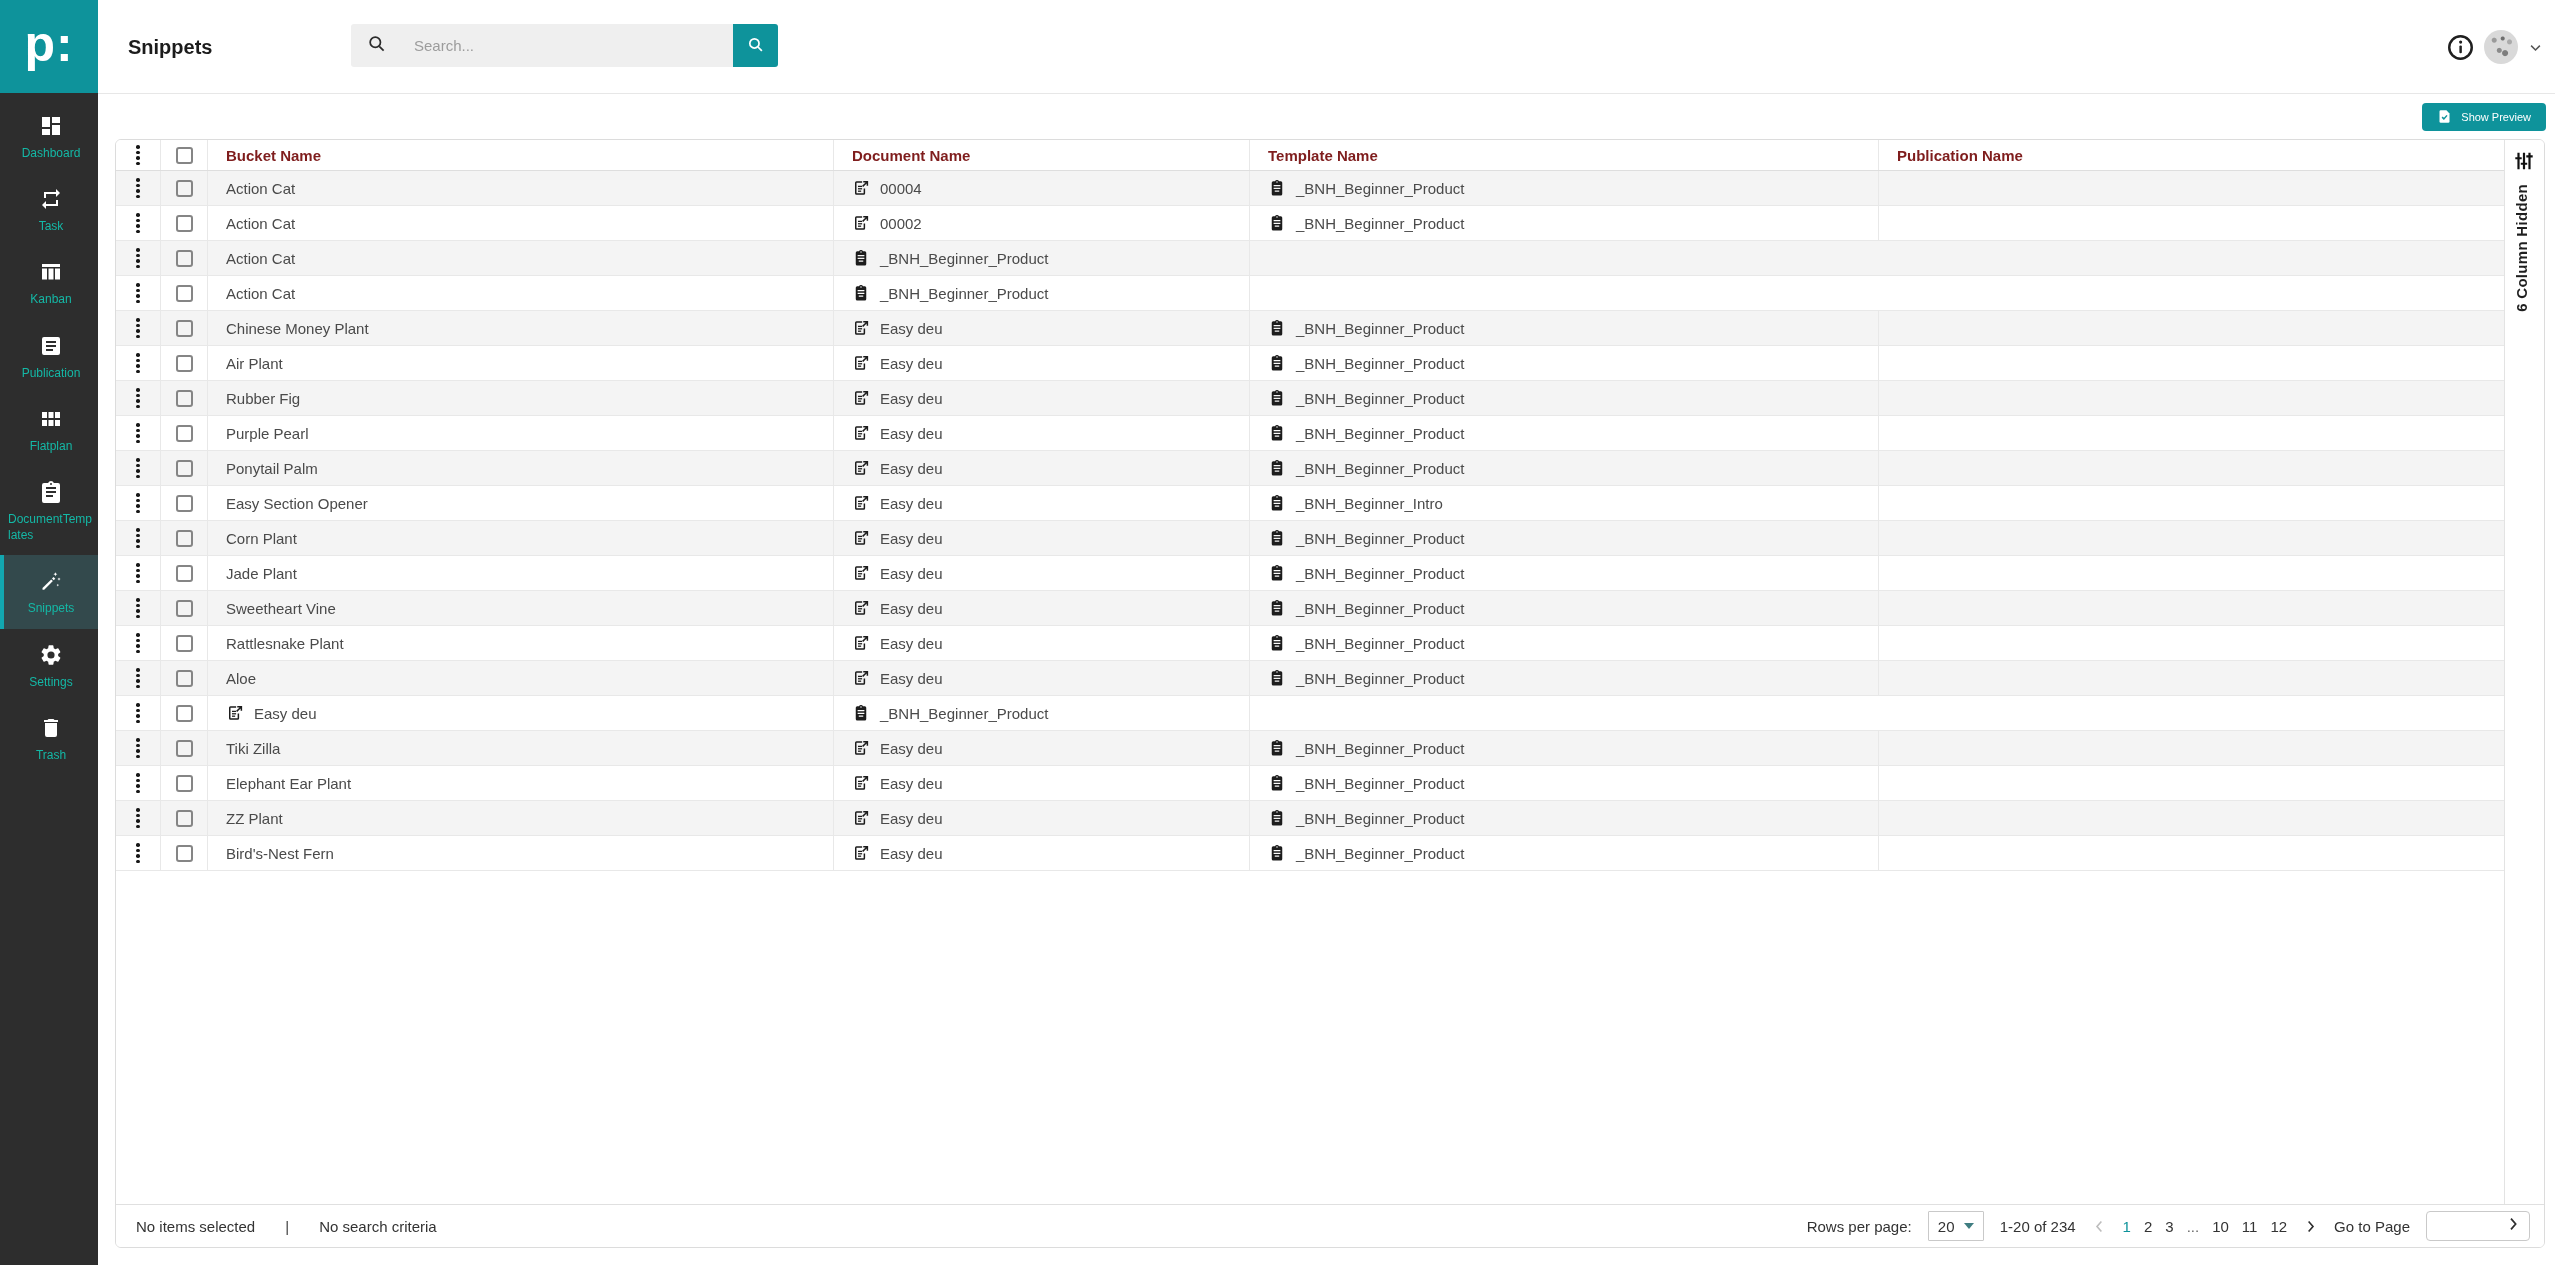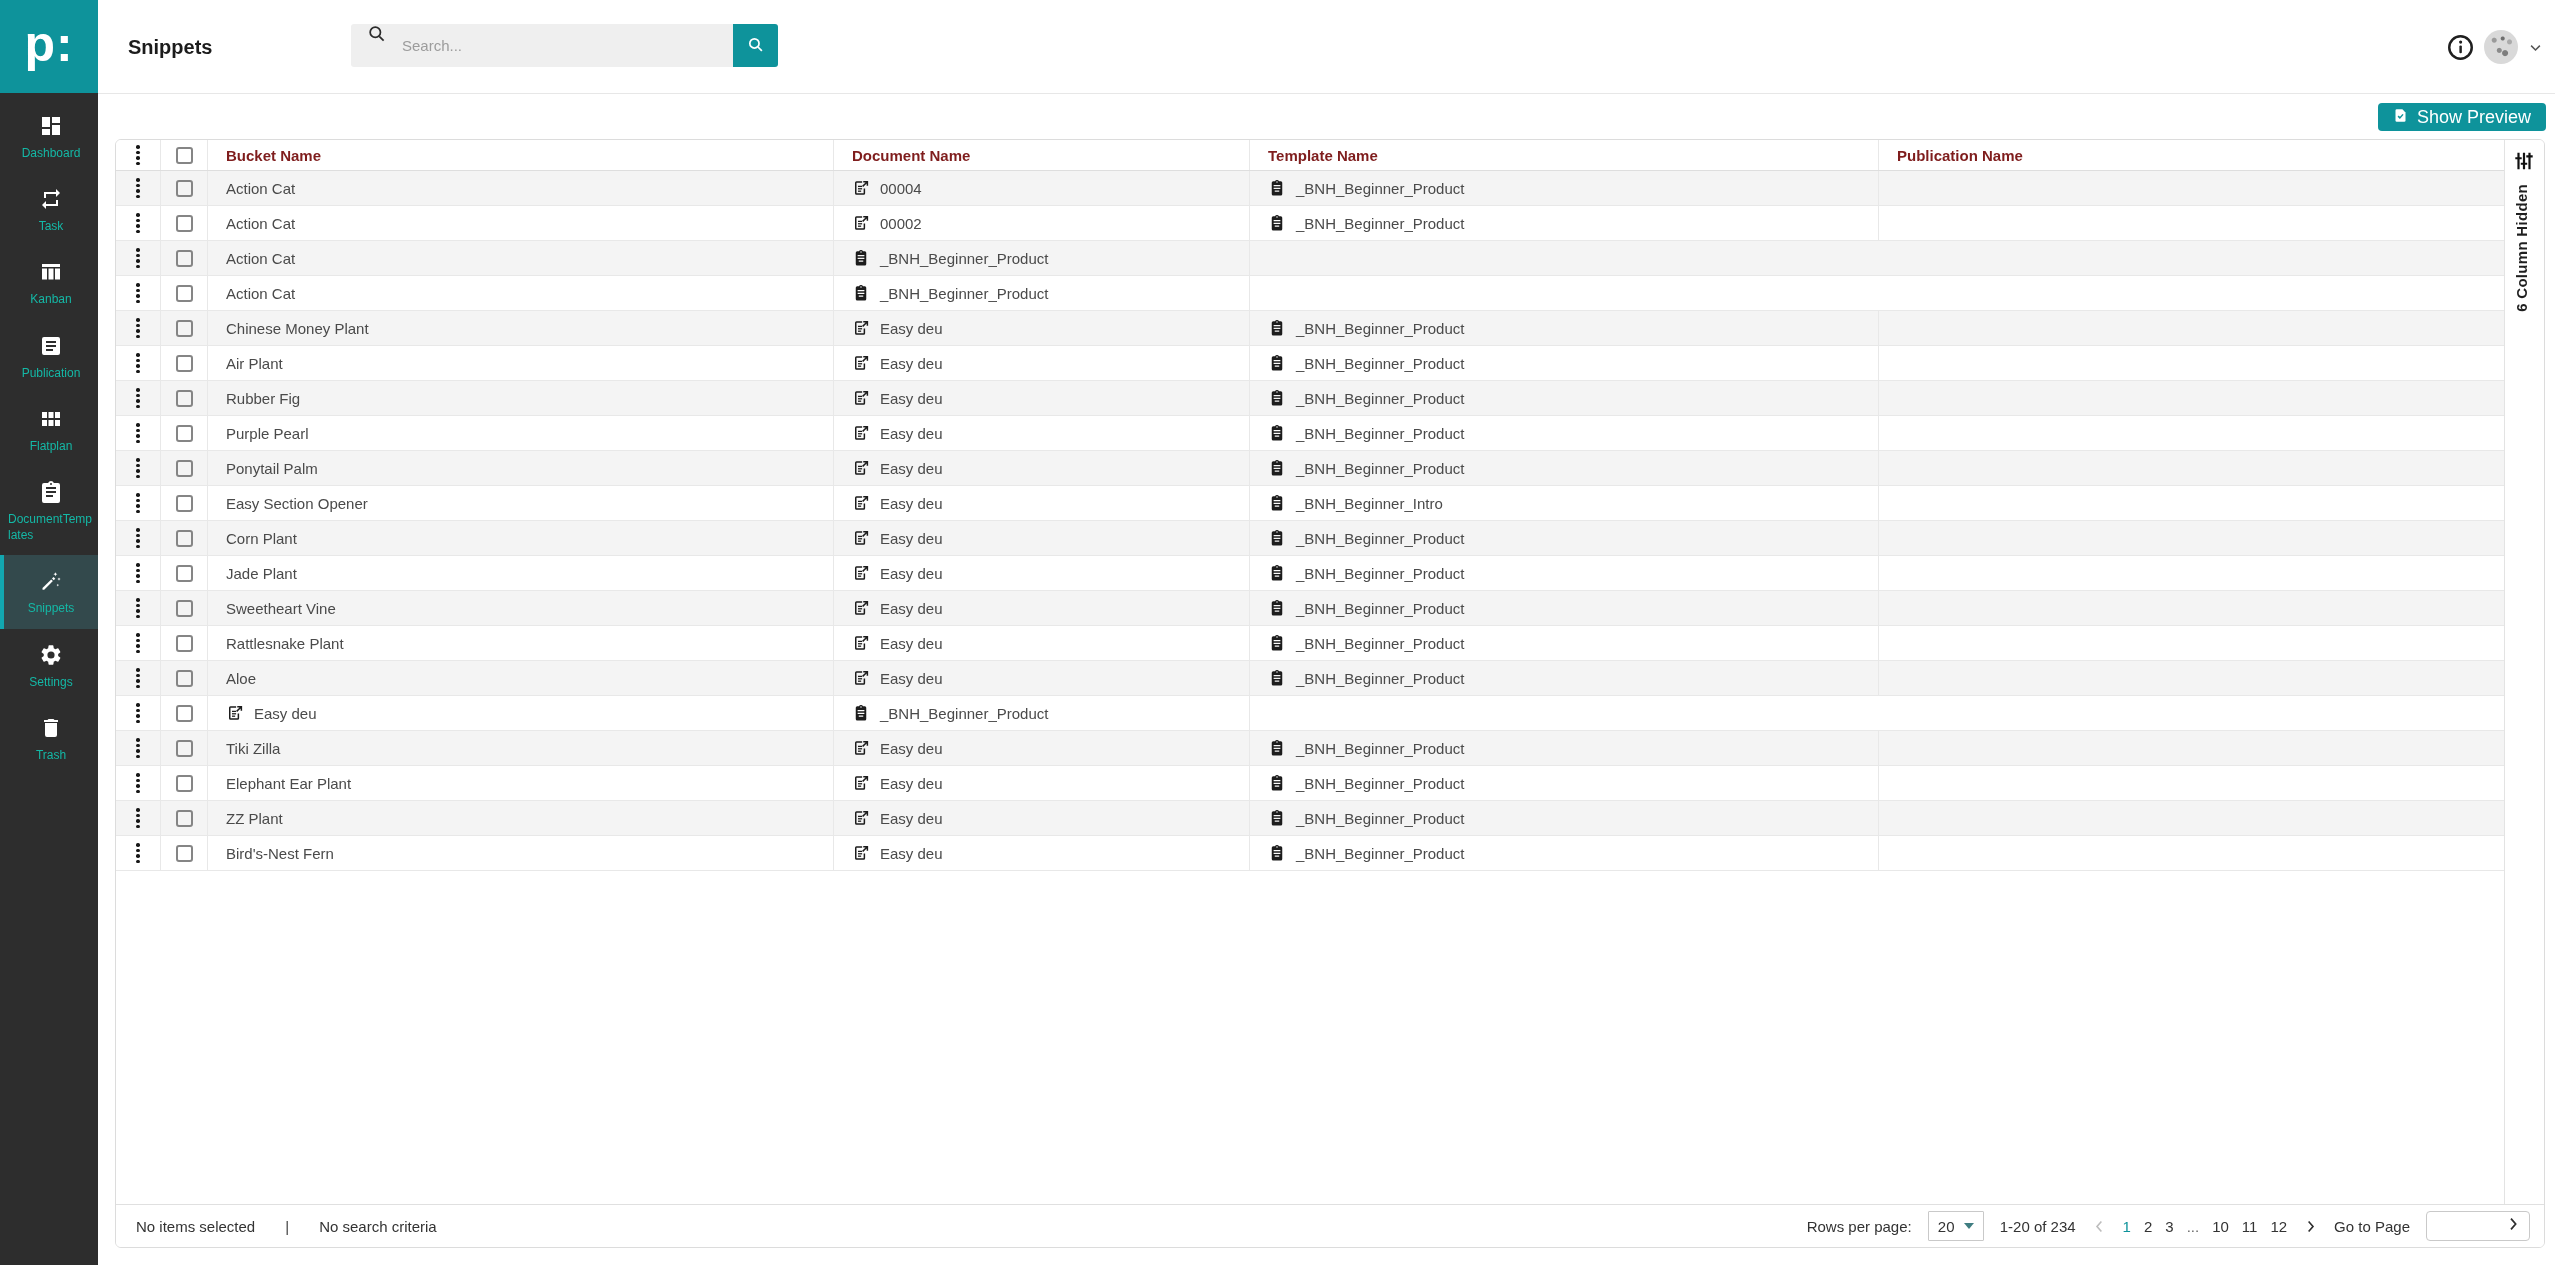--- a/index.html
+++ b/index.html
@@ -14,39 +14,39 @@
   .nav-item { width:98px; padding:13px 4px 12px 4px; display:flex; flex-direction:column; align-items:center; cursor:pointer; border-left:4px solid transparent; }
   .nav-item.active { background:#33494c; border-left-color:#12a7b0; }
   .nav-icon { width:26px; height:26px; color:#fff; display:flex; align-items:center; justify-content:center; }
   .nav-icon svg { width:24px; height:24px; fill:#fff; }
   .nav-label { margin-top:6px; color:#14b8a6; font-size:12px; text-align:left; max-width:88px; word-break:break-all; line-height:1.35; }
 
   
   .topbar { position:absolute; left:98px; top:0; width:2457px; height:94px; background:#fff; border-bottom:1px solid #e7e7e7; }
   .page-title { position:absolute; left:30px; top:0; height:94px; display:flex; align-items:center; font-size:20px; font-weight:700; color:#1c1c1c; }
   .searchbar { position:absolute; left:253px; top:24px; width:427px; height:43px; display:flex; }
-  .search-field { flex:1; background:#efefef; border-radius:3px 0 0 3px; display:flex; padding-left:16px; gap:16px; }
+  .search-field { flex:1; background:#efefef; border-radius:3px 0 0 3px; display:flex; align-items:center; padding-left:16px; gap:28px; }
   .search-glyph svg { width:19px; height:19px; stroke:#2b2b2b; fill:none; stroke-width:2.2; }
   .search-input { border:none; outline:none; background:transparent; font-size:15px; color:#333; width:300px; font-family:"Liberation Sans",sans-serif; }
   .search-input::placeholder { color:#9c9c9c; }
   .search-btn { width:45px; height:43px; background:#0e939b; border:none; border-radius:0 3px 3px 0; display:flex; align-items:center; justify-content:center; cursor:pointer; }
   .search-btn svg { width:17px; height:17px; stroke:#fff; fill:none; stroke-width:2.4; }
   .topbar-right { position:absolute; right:12px; top:0; height:94px; display:flex; align-items:center; gap:10px; }
   .info-btn svg { width:27px; height:27px; display:block; }
   .avatar { width:34px; height:34px; border-radius:50%; background:
       radial-gradient(circle at 30% 30%, #9a9a9a 2px, transparent 3px),
       radial-gradient(circle at 62% 68%, #7d7d7d 2.5px, transparent 3.5px),
       radial-gradient(circle at 75% 35%, #aaa 2px, transparent 3px),
       radial-gradient(circle at 45% 60%, #8a8a8a 2px, transparent 3px),
       radial-gradient(circle at 55% 25%, #6f6f6f 1.5px, transparent 2.5px),
       #d9d9d9; cursor:pointer; }
   .chev-down svg { width:15px; height:15px; stroke:#555; fill:none; stroke-width:2.4; display:block; }
 
   
-  .show-preview { position:absolute; top:103px; right:9px; height:28px; background:#0e939b; color:#fff; border:none; border-radius:4px; display:flex; align-items:center; gap:9px; padding:0 15px; font-size:18px; font-family:"Liberation Sans",sans-serif; cursor:pointer; z-index:4; }
+  .show-preview { position:absolute; top:103px; right:9px; height:28px; background:#0e939b; color:#fff; border:none; border-radius:4px; display:flex; align-items:center; gap:9px; padding:0 15px; font-size:11px; font-family:"Liberation Sans",sans-serif; cursor:pointer; z-index:4; }
   .show-preview svg { width:15px; height:15px; fill:#fff; }
 
   
   .card { position:absolute; left:115px; top:139px; width:2430px; height:1109px; background:#fff; border:1px solid #dcdcdc; border-radius:6px; overflow:hidden; }
   .table-area { position:absolute; left:0; top:0; width:2388px; }
   .tr { display:grid; grid-template-columns:45px 47px 626px 416px 629px 1fr; height:35px; border-bottom:1px solid #e8e8e8; background:#fff; }
   .tr.alt { background:#f4f4f4; }
   .tr.head { height:31px; border-bottom:1px solid #dedede; background:#fff; }
   .td { display:flex; align-items:center; border-right:1px solid #e8e8e8; overflow:hidden; }
   .td:last-child { border-right:none; }

